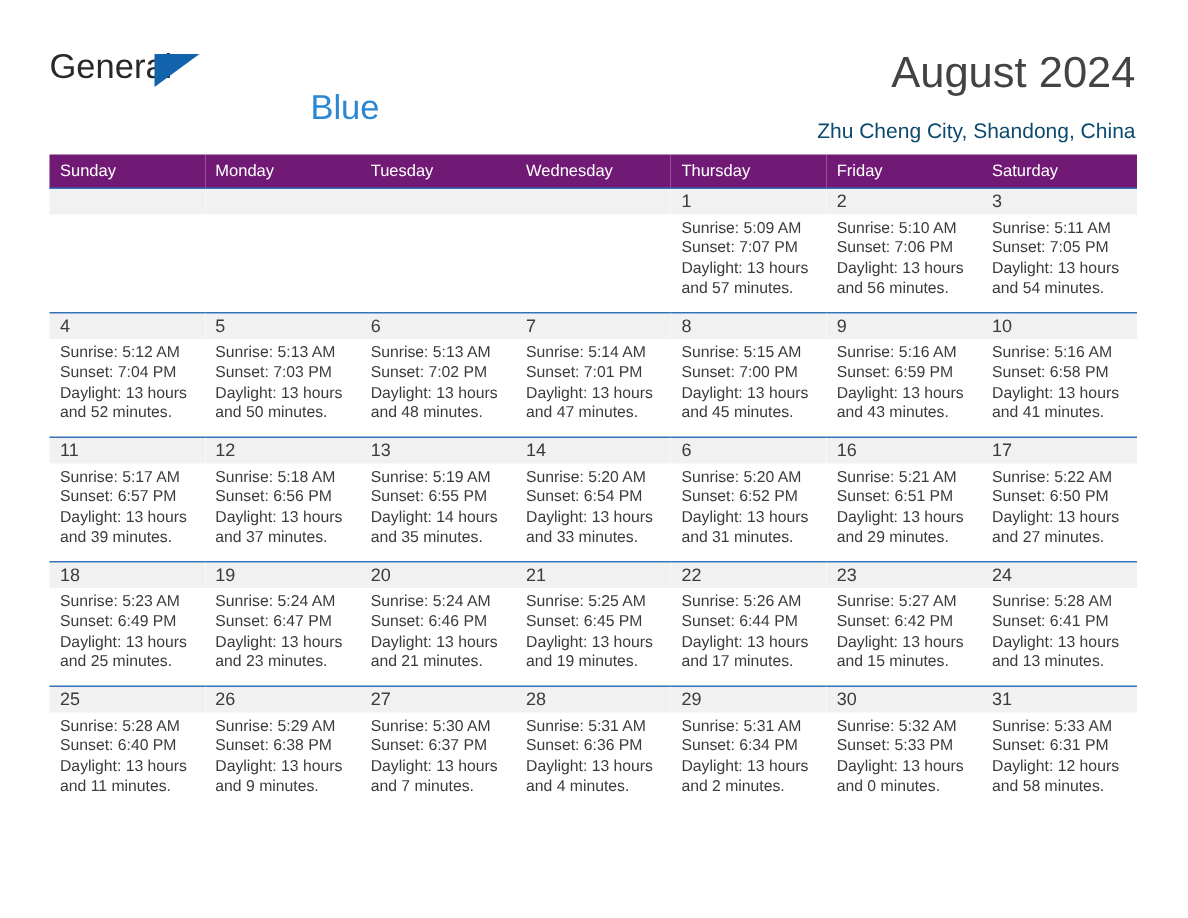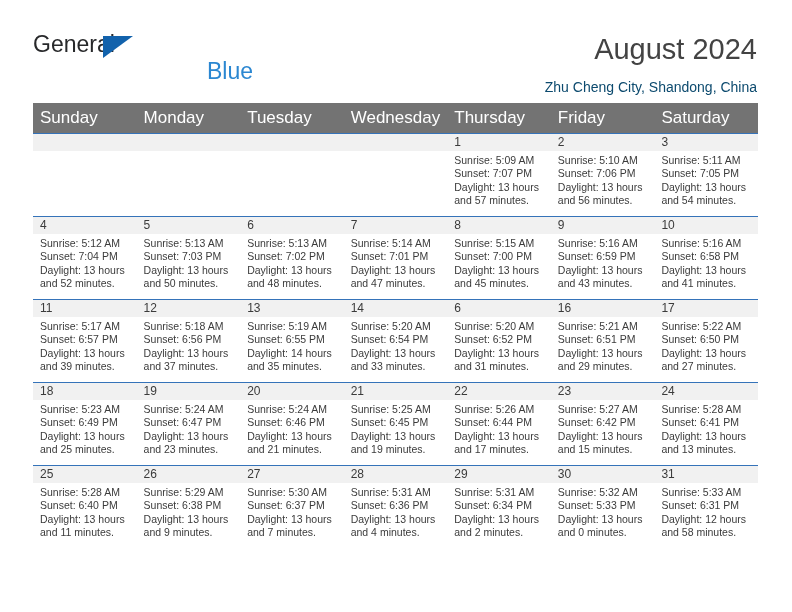--- a/index.html
+++ b/index.html
@@ -86,23 +86,23 @@
   
   .calendar {
     position: absolute;
     left: 33px;
     top: 103px;
     width: 725px;
     border-collapse: collapse;
     table-layout: fixed;
   }
   .calendar th {
-    background: #737373;
+    background: #701a75;
     color: #ffffff;
-    font-size: 17px;
+    font-size: 11px;
     font-weight: normal;
     text-align: left;
     padding: 5px 0 5px 7px;
     height: 12px;
     border: none;
   }
   .calendar td {
     width: 103.57px;
     height: 82px;
     vertical-align: top;

